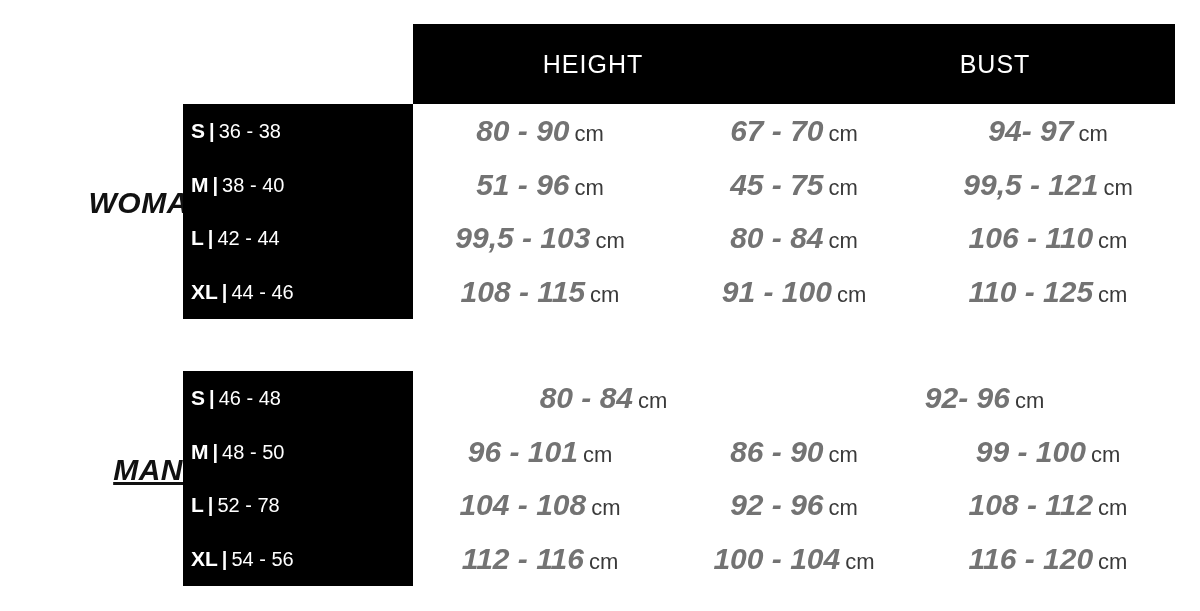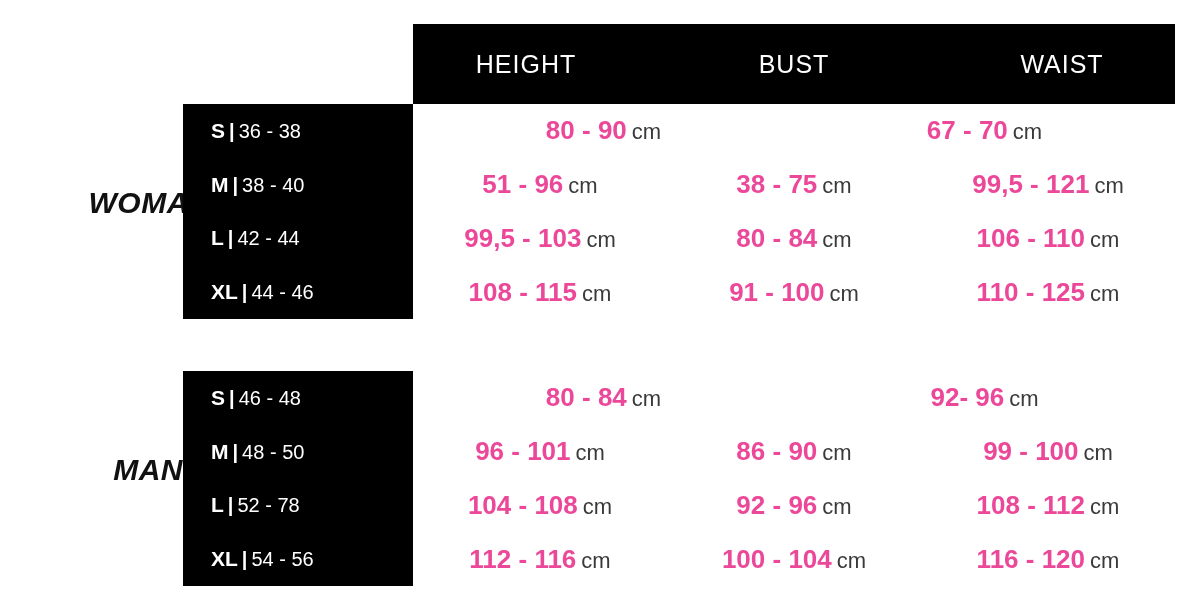--- a/index.html
+++ b/index.html
@@ -65,21 +65,21 @@
     left: 0;
     width: 183px;
     text-align: right;
     font-style: italic;
     font-weight: bold;
     font-size: 30px;
     color: #111111;
     letter-spacing: 0.5px;
   }
   .group-woman .group-label { top: 82px; padding-left: 28px; }
-  .group-man   .group-label { top: 82px; }
+  .group-man   .group-label { top: 82px; text-decoration: underline; }
 
   
   .size-block {
     position: absolute;
     left: 183px;
     top: 0;
     width: 230px;
     height: 215px;
     background: #000000;
   }
@@ -93,21 +93,21 @@
   }
   .row {
     display: flex;
     align-items: center;
     height: 53.75px;
   }
   .cell-size {
     width: 230px;
     color: #ffffff;
     font-size: 20px;
-    padding-left: 28px;
+    padding-left: 8px;
     box-sizing: border-box;
     white-space: nowrap;
   }
   .cell-size .sz {
     font-weight: bold;
     font-size: 21px;
   }
   .cell-size .sep {
     font-weight: bold;
     padding: 0 4px;
@@ -118,68 +118,71 @@
   }
   .cell-meas {
     flex: 1 1 0;
     text-align: center;
     font-size: 23px;
     color: #434343;
     white-space: nowrap;
   }
   .cell-meas .val {
     font-weight: bold;
-    font-size: 26px;
-    color: #ec4899;
+    font-size: 30px;
+    color: #737373;
+    font-style: italic;
   }
   .cell-meas .unit {
     font-weight: 400;
     font-size: 22px;
     color: #3a3a3a;
     padding-left: 5px;
   }
 </style>
 </head>
 <body>
 
 <div class="sheet">
 
   <div class="header-band"></div>
   <div class="header-row">
     <div class="header-cell">HEIGHT</div>
     <div class="header-cell">BUST</div>
-    <div class="header-cell">WAIST</div>
   </div>
 
   <div class="group group-woman">
     <div class="group-label">WOMAN</div>
     <div class="size-block"></div>
     <div class="rows">
 
       <div class="row">
         <div class="cell-size">
           <span class="sz">S</span><span class="sep">|</span><span class="rng">36 - 38</span>
         </div>
         <div class="cell-meas">
           <span class="val">80 - 90</span><span class="unit">cm</span>
         </div>
         <div class="cell-meas">
           <span class="val">67 - 70</span><span class="unit">cm</span>
         </div>
+        <div class="cell-meas">
+          <span class="val">94- 97</span><span class="unit">cm</span>
+        </div>
       </div>
 
       <div class="row">
         <div class="cell-size">
           <span class="sz">M</span><span class="sep">|</span><span class="rng">38 - 40</span>
         </div>
         <div class="cell-meas">
           <span class="val">51 - 96</span><span class="unit">cm</span>
         </div>
         <div class="cell-meas">
-          <span class="val">38 - 75</span><span class="unit">cm</span>
+          <span class="val">45 - 75</span><span class="unit">cm</span>
         </div>
         <div class="cell-meas">
           <span class="val">99,5 - 121</span><span class="unit">cm</span>
         </div>
       </div>
 
       <div class="row">
         <div class="cell-size">
           <span class="sz">L</span><span class="sep">|</span><span class="rng">42 - 44</span>
         </div>

